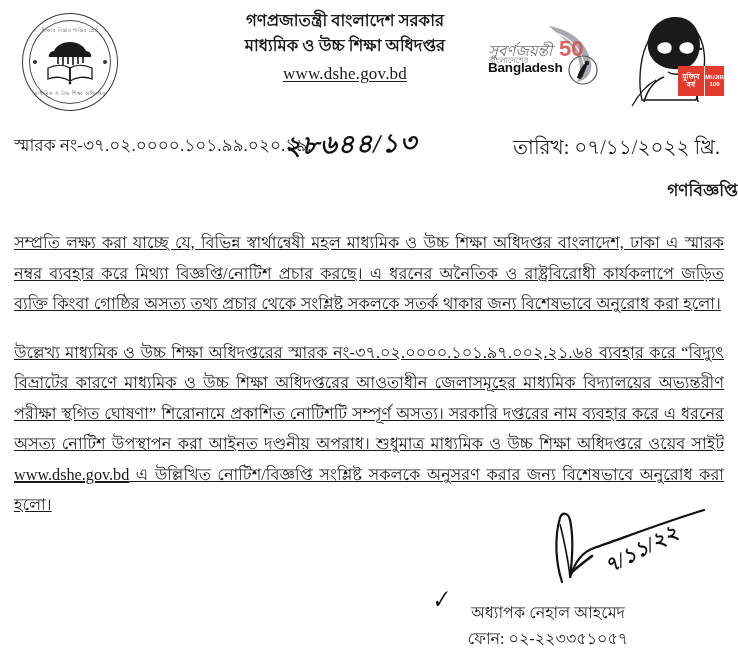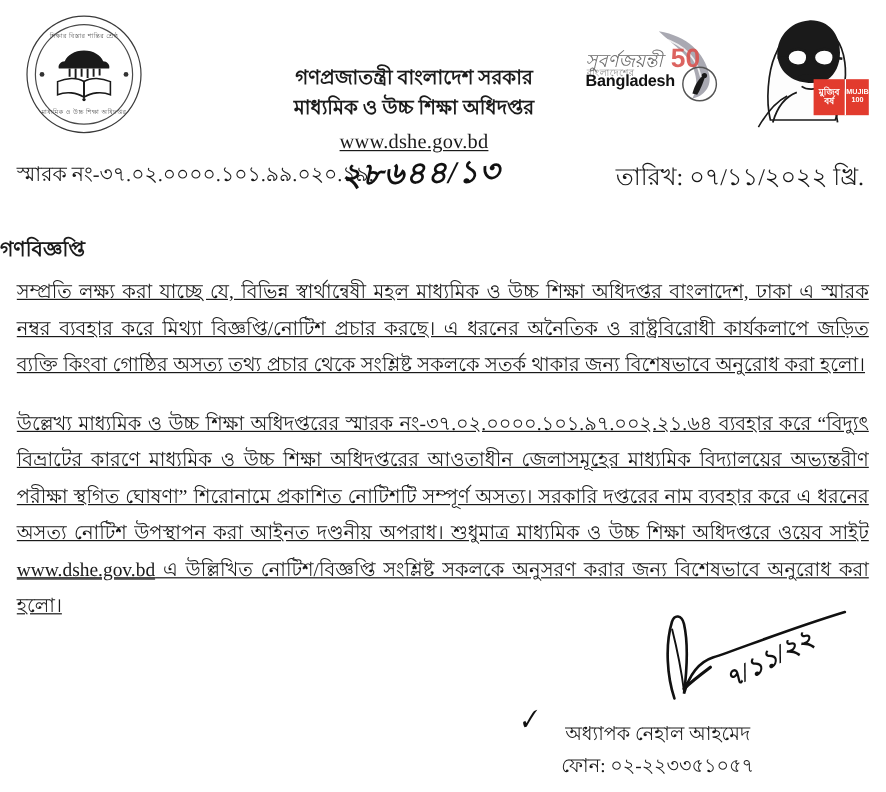--- a/index.html
+++ b/index.html
@@ -80,21 +80,20 @@
   }
 
   
   .title-block {
     position: absolute;
     left: 180px;
     top: 8px;
     width: 330px;
     text-align: center;
     font-family: "Liberation Serif", serif;
-    margin-top: 44px;
   }
   .title-block .tline {
     font-size: 16.5px;
     line-height: 1.52;
     font-weight: 600;
     color: #1b1b1b;
     white-space: nowrap;
   }
   .title-block .turl {
     font-size: 17px;
@@ -225,22 +224,22 @@
     right: 18px;
     top: 4px;
     font-size: 20px;
     white-space: nowrap;
   }
 
   
   .notice-title {
     position: absolute;
     left: 0; right: 0;
-    top: 194px;
-    text-align: left;
+    top: 177px;
+    text-align: right;
     font-size: 17px;
     font-weight: 600;
   }
 
   .body-text {
     position: absolute;
     left: 14px;
     right: 14px;
     top: 228px;
   }

